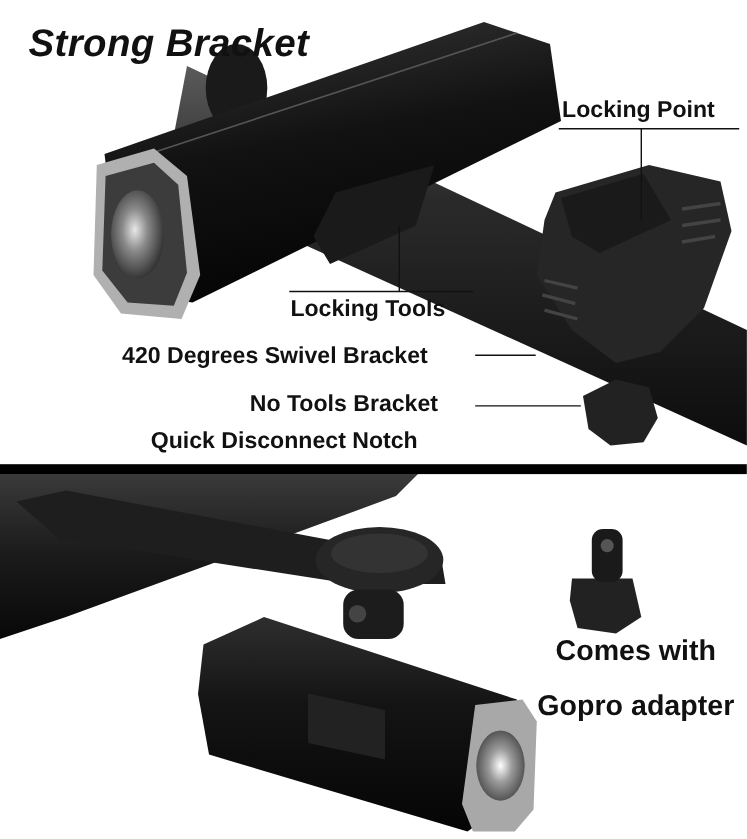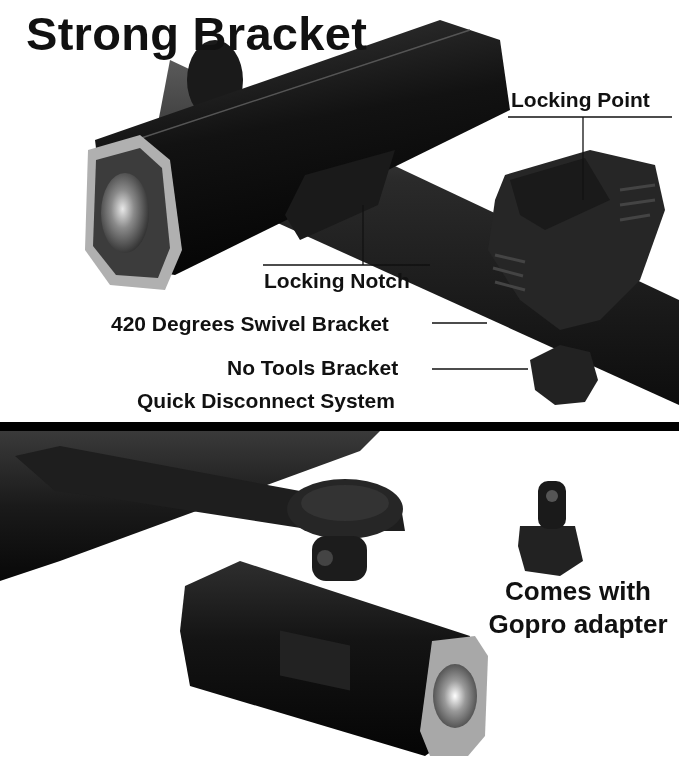--- a/index.html
+++ b/index.html
@@ -3,21 +3,21 @@
 <meta charset="utf-8">
 <style>
   html, body { margin:0; padding:0; background:#fff; }
   body { width:679px; height:763px; position:relative; overflow:hidden; font-family:"Liberation Sans", sans-serif; }
   .panel { position:absolute; left:0; width:679px; }
   #top { top:0; height:420px; }
   #divider { position:absolute; left:0; top:422px; width:679px; height:9px; background:#000; }
   #bottom { top:431px; height:332px; }
   svg { position:absolute; left:0; top:0; }
   .lbl { position:absolute; color:#111; font-weight:bold; white-space:nowrap; }
-  .title { left:26px; top:6px; font-size:47px; letter-spacing:0.3px; }
+  .title { left:26px; top:20px; font-size:35px; letter-spacing:0.3px;font-style:italic; }
   .callout { font-size:21px; }
   .big { font-size:26px; text-align:center; line-height:34px; }
 </style>
 </head>
 <body>
 
 <div id="top" class="panel">
   <svg width="679" height="420" viewBox="0 0 679 420">
     <defs>
       <linearGradient id="barG" x1="0" y1="0" x2="0" y2="1">
@@ -67,24 +67,24 @@
       <line x1="583" y1="117" x2="583" y2="200"></line>
       <line x1="263" y1="265" x2="430" y2="265"></line>
       <line x1="363" y1="265" x2="363" y2="205"></line>
       <line x1="432" y1="323" x2="487" y2="323"></line>
       <line x1="432" y1="369" x2="528" y2="369"></line>
     </g>
   </svg>
 
   <div class="lbl title">Strong Bracket</div>
   <div class="lbl callout" style="left:511px;top:88px;text-align:right;">Locking Point</div>
-  <div class="lbl callout" style="left:264px;top:269px;">Locking Notch</div>
+  <div class="lbl callout" style="left:264px;top:269px;">Locking Tools</div>
   <div class="lbl callout" style="left:111px;top:312px;">420 Degrees Swivel Bracket</div>
   <div class="lbl callout" style="left:227px;top:356px;">No Tools Bracket</div>
-  <div class="lbl callout" style="left:137px;top:389px;">Quick Disconnect System</div>
+  <div class="lbl callout" style="left:137px;top:389px;">Quick Disconnect Notch</div>
 </div>
 
 <div id="divider"></div>
 
 <div id="bottom" class="panel">
   <svg width="679" height="332" viewBox="0 0 679 332">
     <defs>
       <linearGradient id="bar2" x1="0" y1="0" x2="0" y2="1">
         <stop offset="0" stop-color="#3a3a3a"></stop>
         <stop offset="0.5" stop-color="#1a1a1a"></stop>
@@ -116,14 +116,14 @@
 
     <path d="M432 210 L475 205 L488 225 L485 305 L468 325 L430 325 L420 300 Z" fill="#a8a8a8"></path>
     <ellipse cx="455" cy="265" rx="22" ry="32" fill="url(#lens2)"></ellipse>
 
     <path d="M520 95 L575 95 L583 130 L560 145 L525 140 L518 115 Z" fill="#222"></path>
     <rect x="538" y="50" width="28" height="48" rx="10" fill="#1a1a1a"></rect>
     <circle cx="552" cy="65" r="6" fill="#555"></circle>
   </svg>
 
   <div class="lbl big" style="left:478px;top:143px;width:200px;">Comes with</div>
-  <div class="lbl big" style="left:478px;top:176px;width:200px;">Gopro adapter</div>
+  <div class="lbl big" style="left:478px;top:193px;width:200px;">Gopro adapter</div>
 </div>
 
 </body></html>

